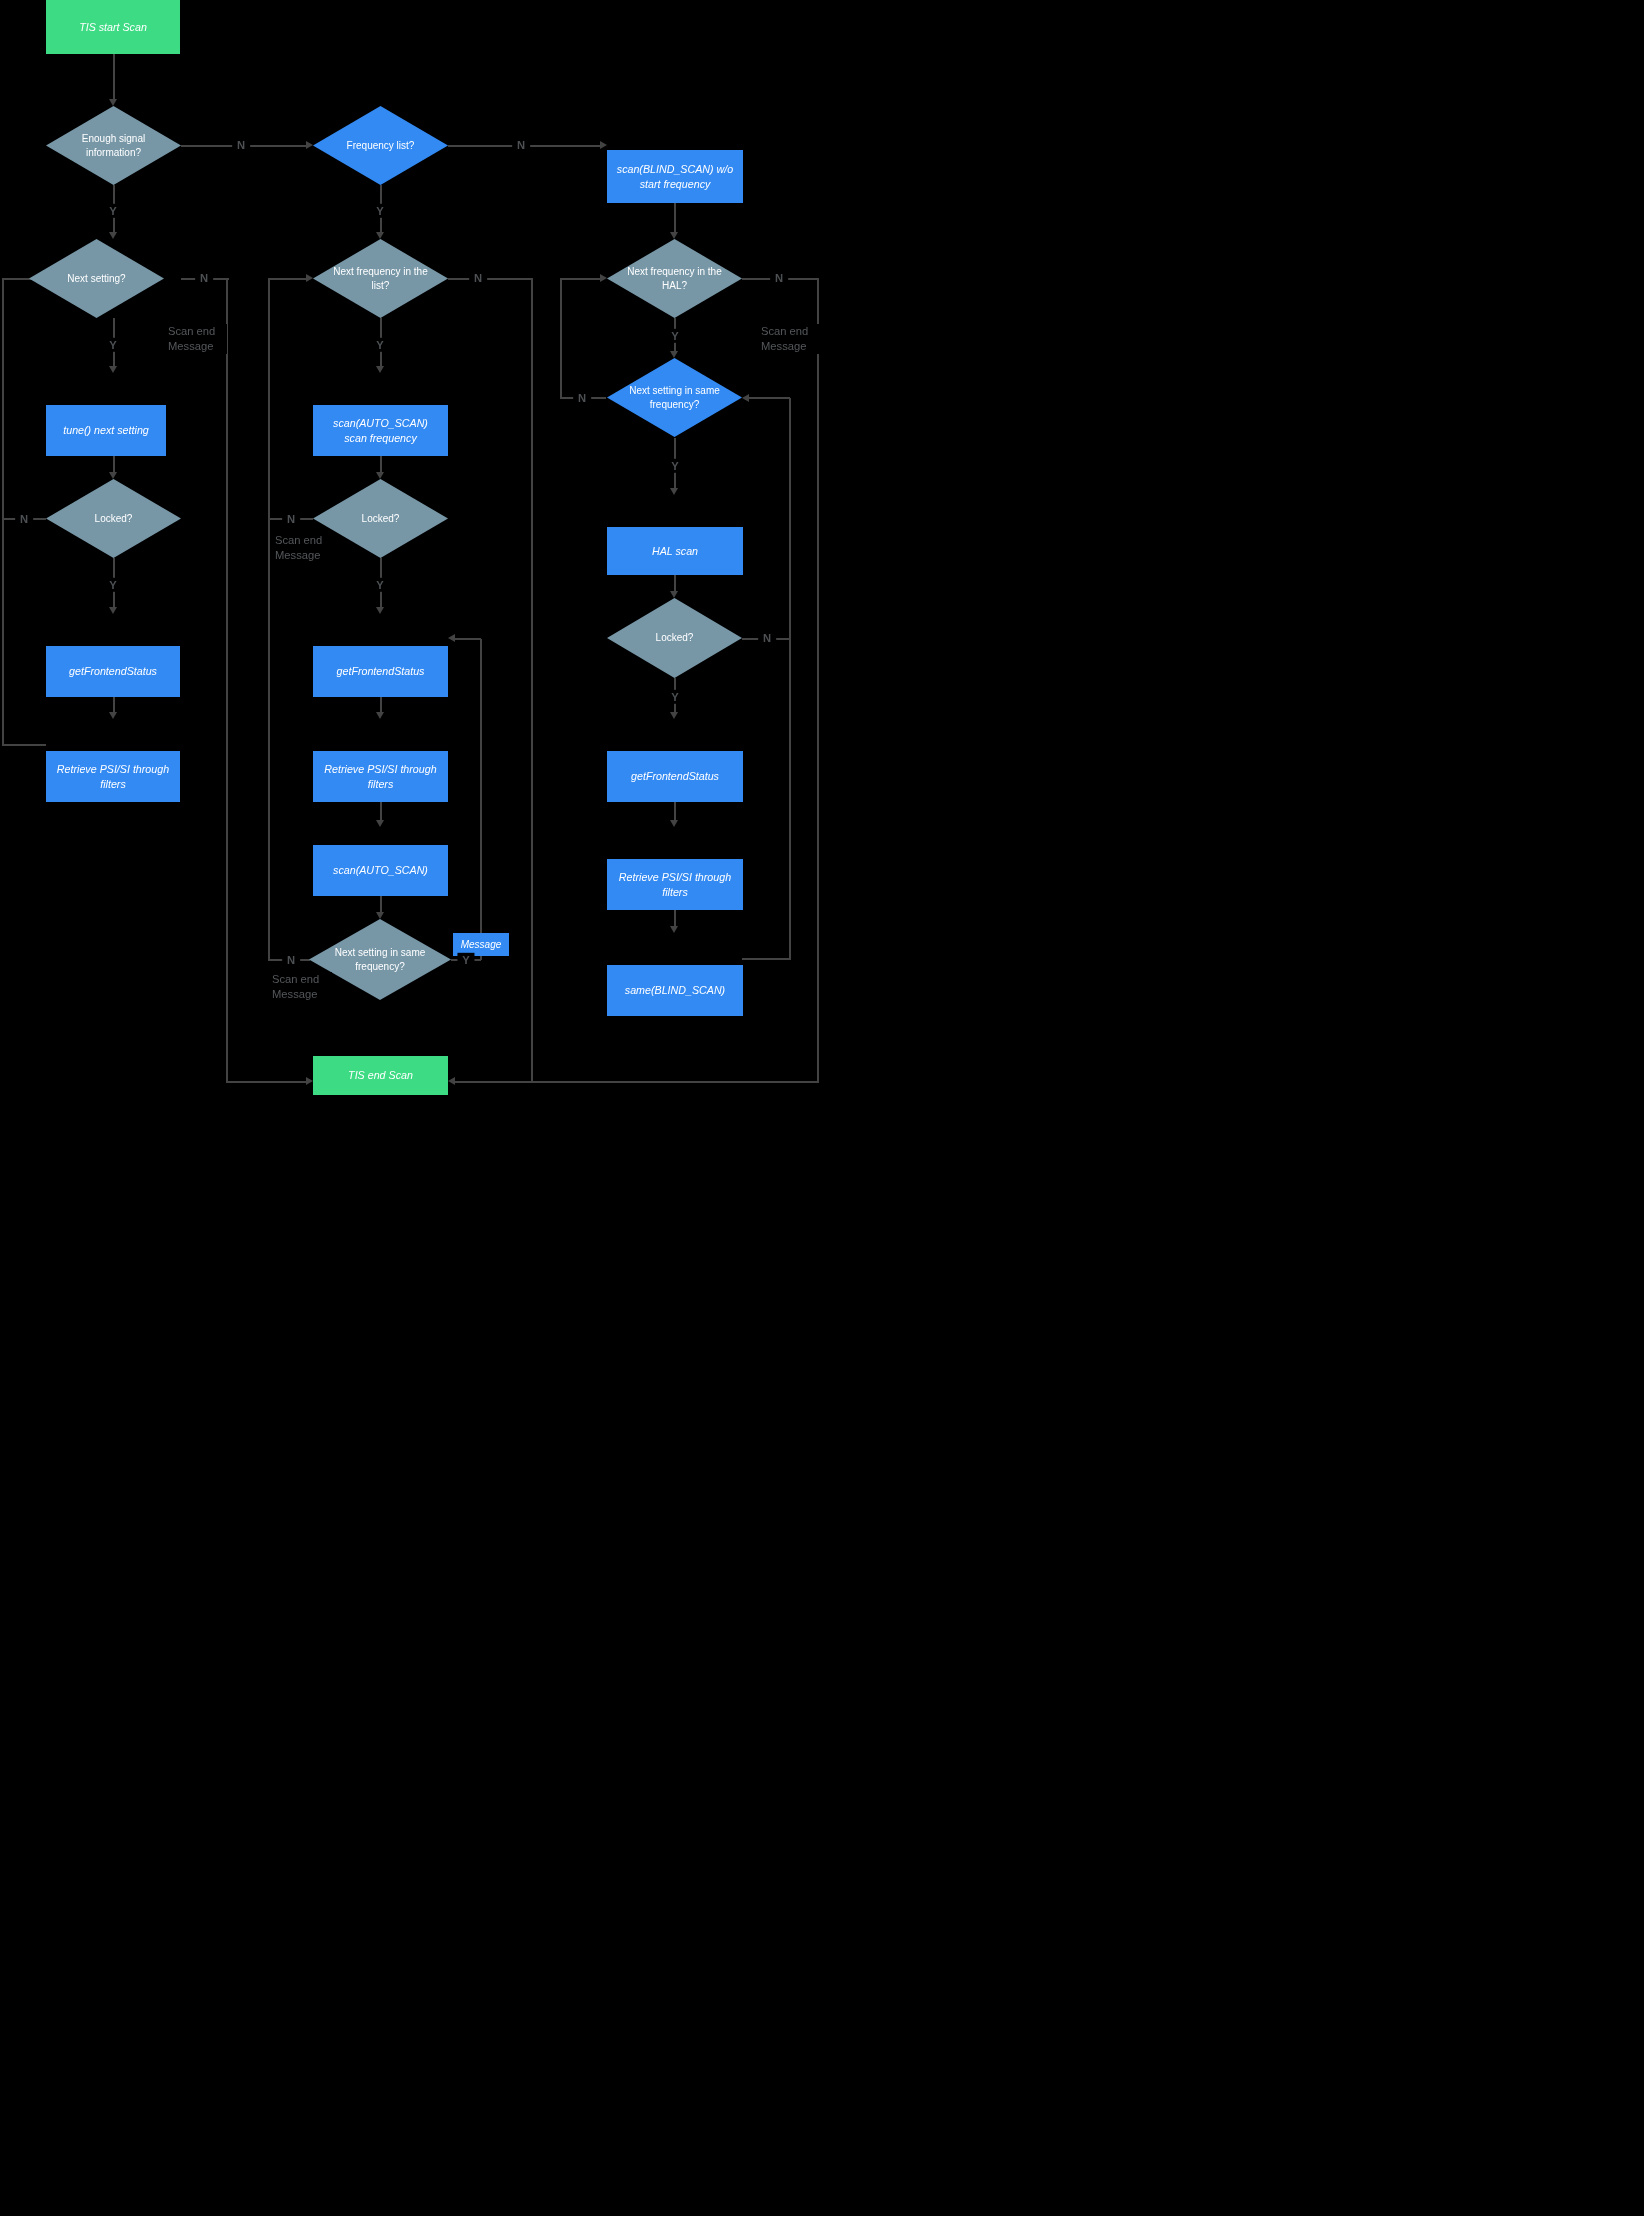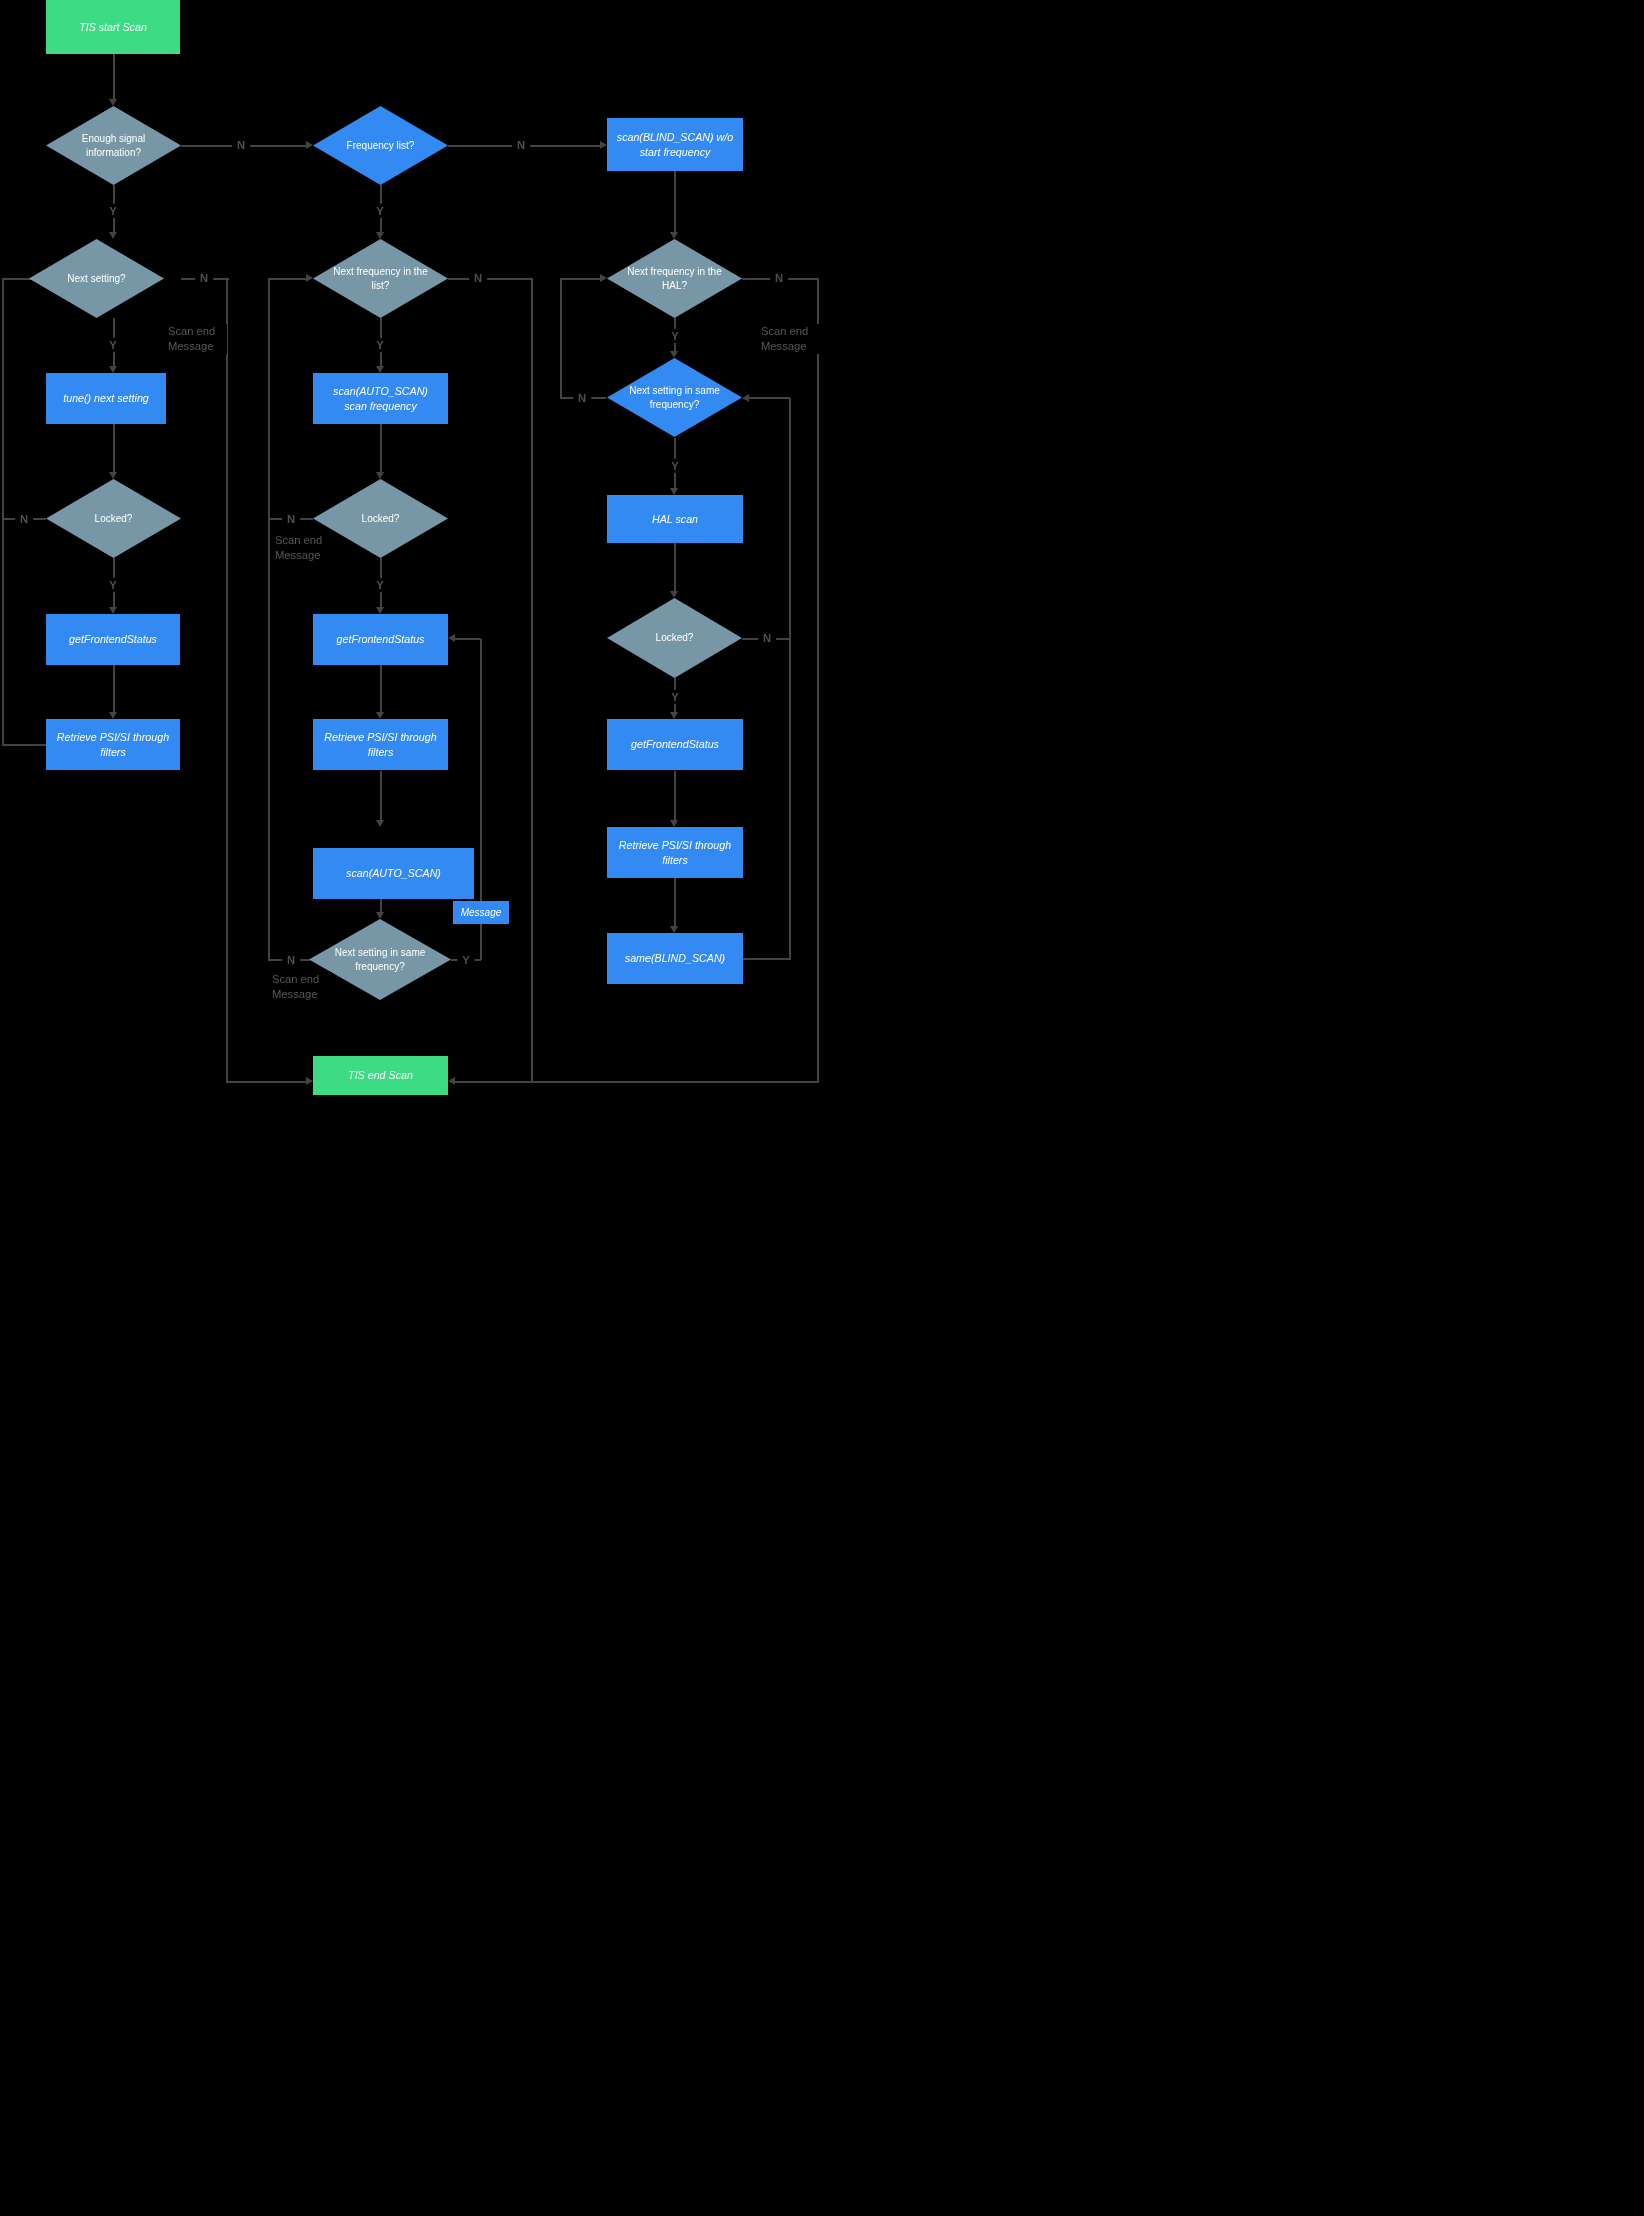--- a/index.html
+++ b/index.html
@@ -17,21 +17,21 @@
     position:relative;width:822px;height:1108px;background:var(--bg);
     font-family:"Liberation Sans", sans-serif;overflow:hidden;
   }
   .node{
     position:absolute;display:flex;align-items:center;justify-content:center;
     text-align:center;color:var(--node_text);box-sizing:border-box;
     font-size:10.7px;line-height:1.32;
   }
   .box{padding:3.2px 7.5px;font-style:italic;}
   .green{background:var(--start_end);}
-  .blue{background:var(--process);}
+  .blue{background:var(--process);margin-top:32px;}
   .diamond{
     clip-path:polygon(50% 0,100% 50%,50% 100%,0 50%);
     padding:0 19px;font-size:10px;
   }
   .d-gray{background:var(--decision);}
   .d-blue{background:var(--process);}
   .tag{font-size:10px;}
   .v{position:absolute;width:1.6px;background:var(--line);}
   .h{position:absolute;height:1.6px;background:var(--line);}
   .ad{position:absolute;width:0;height:0;border-left:4.3px solid transparent;border-right:4.3px solid transparent;border-top:7px solid var(--line);}
@@ -173,21 +173,21 @@
   <div class="node box blue" style="left:313px;top:614px;width:135px;height:51px;">getFrontendStatus</div>
 
   <div class="node diamond d-gray" style="left:607px;top:598px;width:135px;height:80px;">Locked?</div>
 
   <div class="node box blue" style="left:46px;top:719px;width:134px;height:51px;">Retrieve PSI/SI through filters</div>
 
   <div class="node box blue" style="left:313px;top:719px;width:135px;height:51px;">Retrieve PSI/SI through filters</div>
 
   <div class="node box blue" style="left:607px;top:719px;width:136px;height:51px;">getFrontendStatus</div>
 
-  <div class="node box blue" style="left:313px;top:848px;width:161px;height:51px;">scan(AUTO_SCAN)</div>
+  <div class="node box blue" style="left:313px;top:813px;width:135px;height:51px;">scan(AUTO_SCAN)</div>
 
   <div class="node box blue" style="left:607px;top:827px;width:136px;height:51px;">Retrieve PSI/SI through filters</div>
 
   <div class="node box blue tag" style="left:453px;top:901px;width:56px;height:23px;">Message</div>
 
   <div class="node diamond d-gray" style="left:309px;top:919px;width:142px;height:81px;">Next setting in same frequency?</div>
 
   <div class="node box blue" style="left:607px;top:933px;width:136px;height:51px;">same(BLIND_SCAN)</div>
 
   <div class="node box green" style="left:313px;top:1056px;width:135px;height:39px;">TIS end Scan</div>

